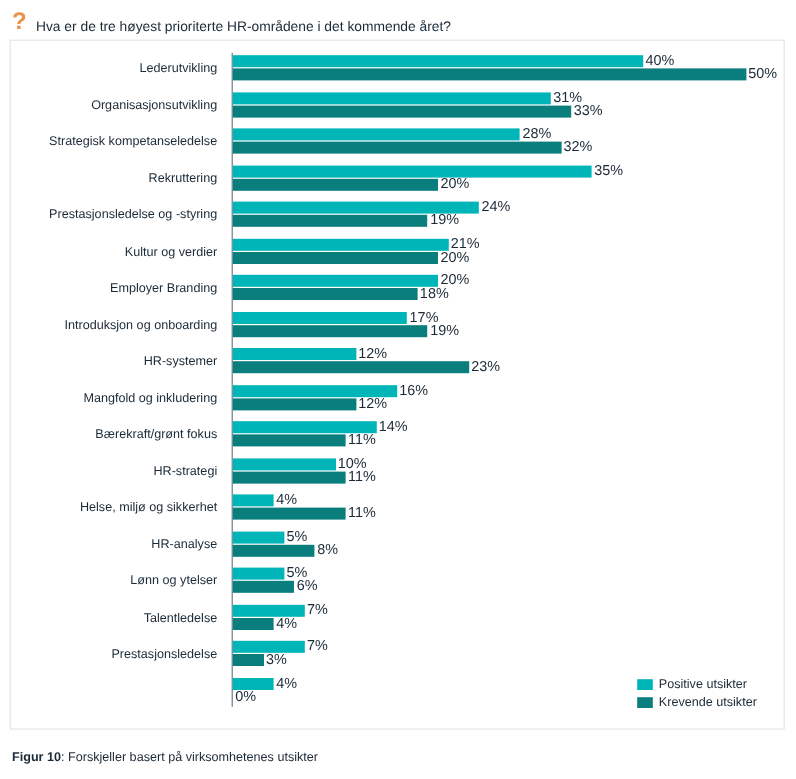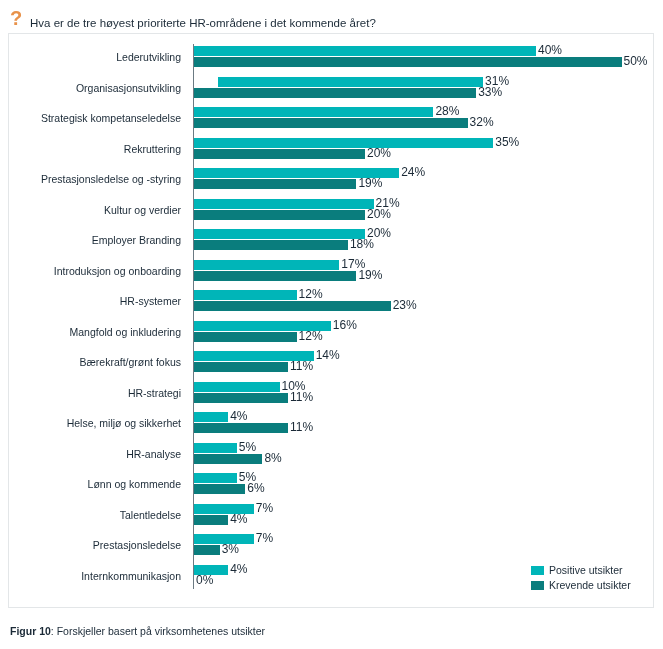--- a/index.html
+++ b/index.html
@@ -179,21 +179,21 @@
             <div class="bar positive" title="Lederutvikling — Positive utsikter: 40%" style="width: 342px;"></div>
             <div class="bar-value" style="left: 344px;">40%</div>
           </div>
           <div class="bar-wrap bot" style="width: 487.5px;">
             <div class="bar krevende" title="Lederutvikling — Krevende utsikter: 50%" style="width: 427.5px;"></div>
             <div class="bar-value" style="left: 429.5px;">50%</div>
           </div>
         </div>
         <div class="cat-row" style="top: 40.5px;">
           <div class="cat-label">Organisasjonsutvikling</div>
-          <div class="bar-wrap top" style="width: 325.05px; margin-left: 24px;">
+          <div class="bar-wrap top" style="width: 325.05px;">
             <div class="bar positive" title="Organisasjonsutvikling — Positive utsikter: 31%" style="width: 265.05px;"></div>
             <div class="bar-value" style="left: 267.05px;">31%</div>
           </div>
           <div class="bar-wrap bot" style="width: 342.15px; text-align: right;">
             <div class="bar krevende" title="Organisasjonsutvikling — Krevende utsikter: 33%" style="width: 282.15px;"></div>
             <div class="bar-value" style="left: 284.15px;">33%</div>
           </div>
         </div>
         <div class="cat-row" style="top: 71px;">
           <div class="cat-label">Strategisk kompetanseledelse</div>
@@ -321,21 +321,21 @@
           <div class="bar-wrap top" style="width: 102.75px;">
             <div class="bar positive" title="HR-analyse — Positive utsikter: 5%" style="width: 42.75px;"></div>
             <div class="bar-value" style="left: 44.75px;">5%</div>
           </div>
           <div class="bar-wrap bot" style="width: 128.4px;">
             <div class="bar krevende" title="HR-analyse — Krevende utsikter: 8%" style="width: 68.4px;"></div>
             <div class="bar-value" style="left: 70.4px;">8%</div>
           </div>
         </div>
         <div class="cat-row" style="top: 437px;">
-          <div class="cat-label">Lønn og kommende</div>
+          <div class="cat-label">Lønn og ytelser</div>
           <div class="bar-wrap top" style="width: 102.75px;">
             <div class="bar positive" title="Lønn og ytelser — Positive utsikter: 5%" style="width: 42.75px;"></div>
             <div class="bar-value" style="left: 44.75px;">5%</div>
           </div>
           <div class="bar-wrap bot" style="width: 111.3px;">
             <div class="bar krevende" title="Lønn og ytelser — Krevende utsikter: 6%" style="width: 51.3px;"></div>
             <div class="bar-value" style="left: 53.3px;">6%</div>
           </div>
         </div>
         <div class="cat-row" style="top: 467.5px;">
@@ -354,21 +354,20 @@
           <div class="bar-wrap top" style="width: 119.85px;">
             <div class="bar positive" title="Prestasjonsledelse — Positive utsikter: 7%" style="width: 59.85px;"></div>
             <div class="bar-value" style="left: 61.85px;">7%</div>
           </div>
           <div class="bar-wrap bot" style="width: 85.65px;">
             <div class="bar krevende" title="Prestasjonsledelse — Krevende utsikter: 3%" style="width: 25.65px;"></div>
             <div class="bar-value" style="left: 27.65px;">3%</div>
           </div>
         </div>
         <div class="cat-row" style="top: 528.5px;">
-          <div class="cat-label">Internkommunikasjon</div>
           <div class="bar-wrap top" style="width: 94.2px;">
             <div class="bar positive" title="Internkommunikasjon — Positive utsikter: 4%" style="width: 34.2px;"></div>
             <div class="bar-value" style="left: 36.2px;">4%</div>
           </div>
           <div class="bar-wrap bot" style="width: 60px;">
             <div class="bar-value" style="left: 2px;">0%</div>
           </div>
         </div>
       </div>
     <div id="legend">

